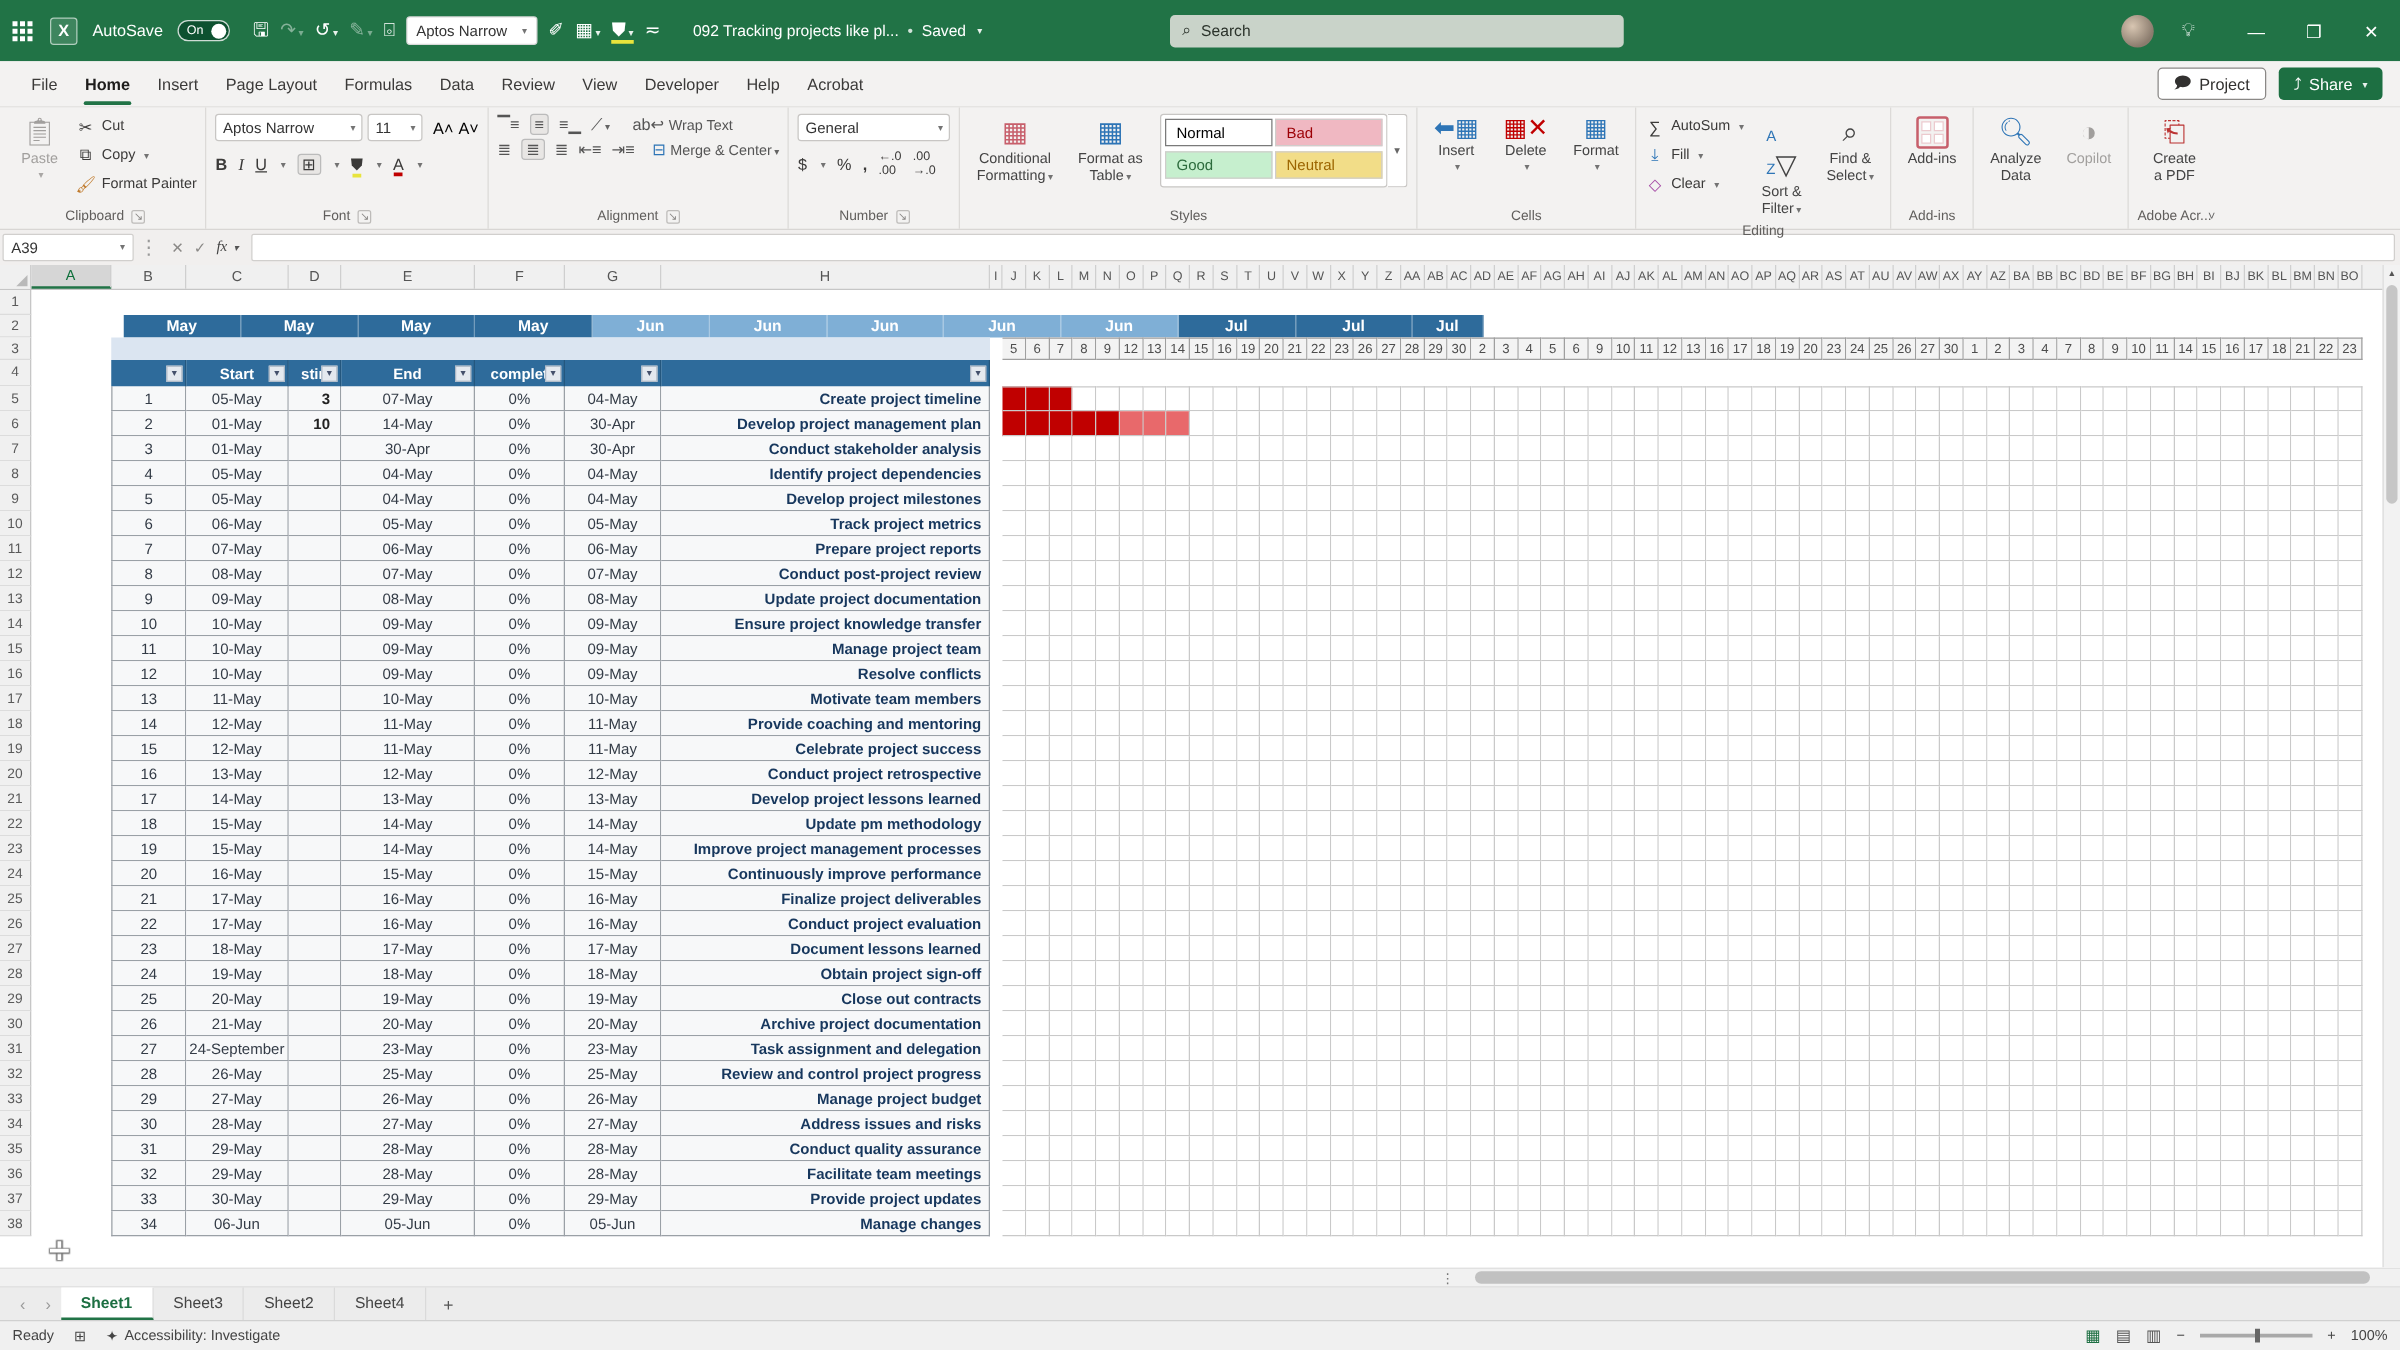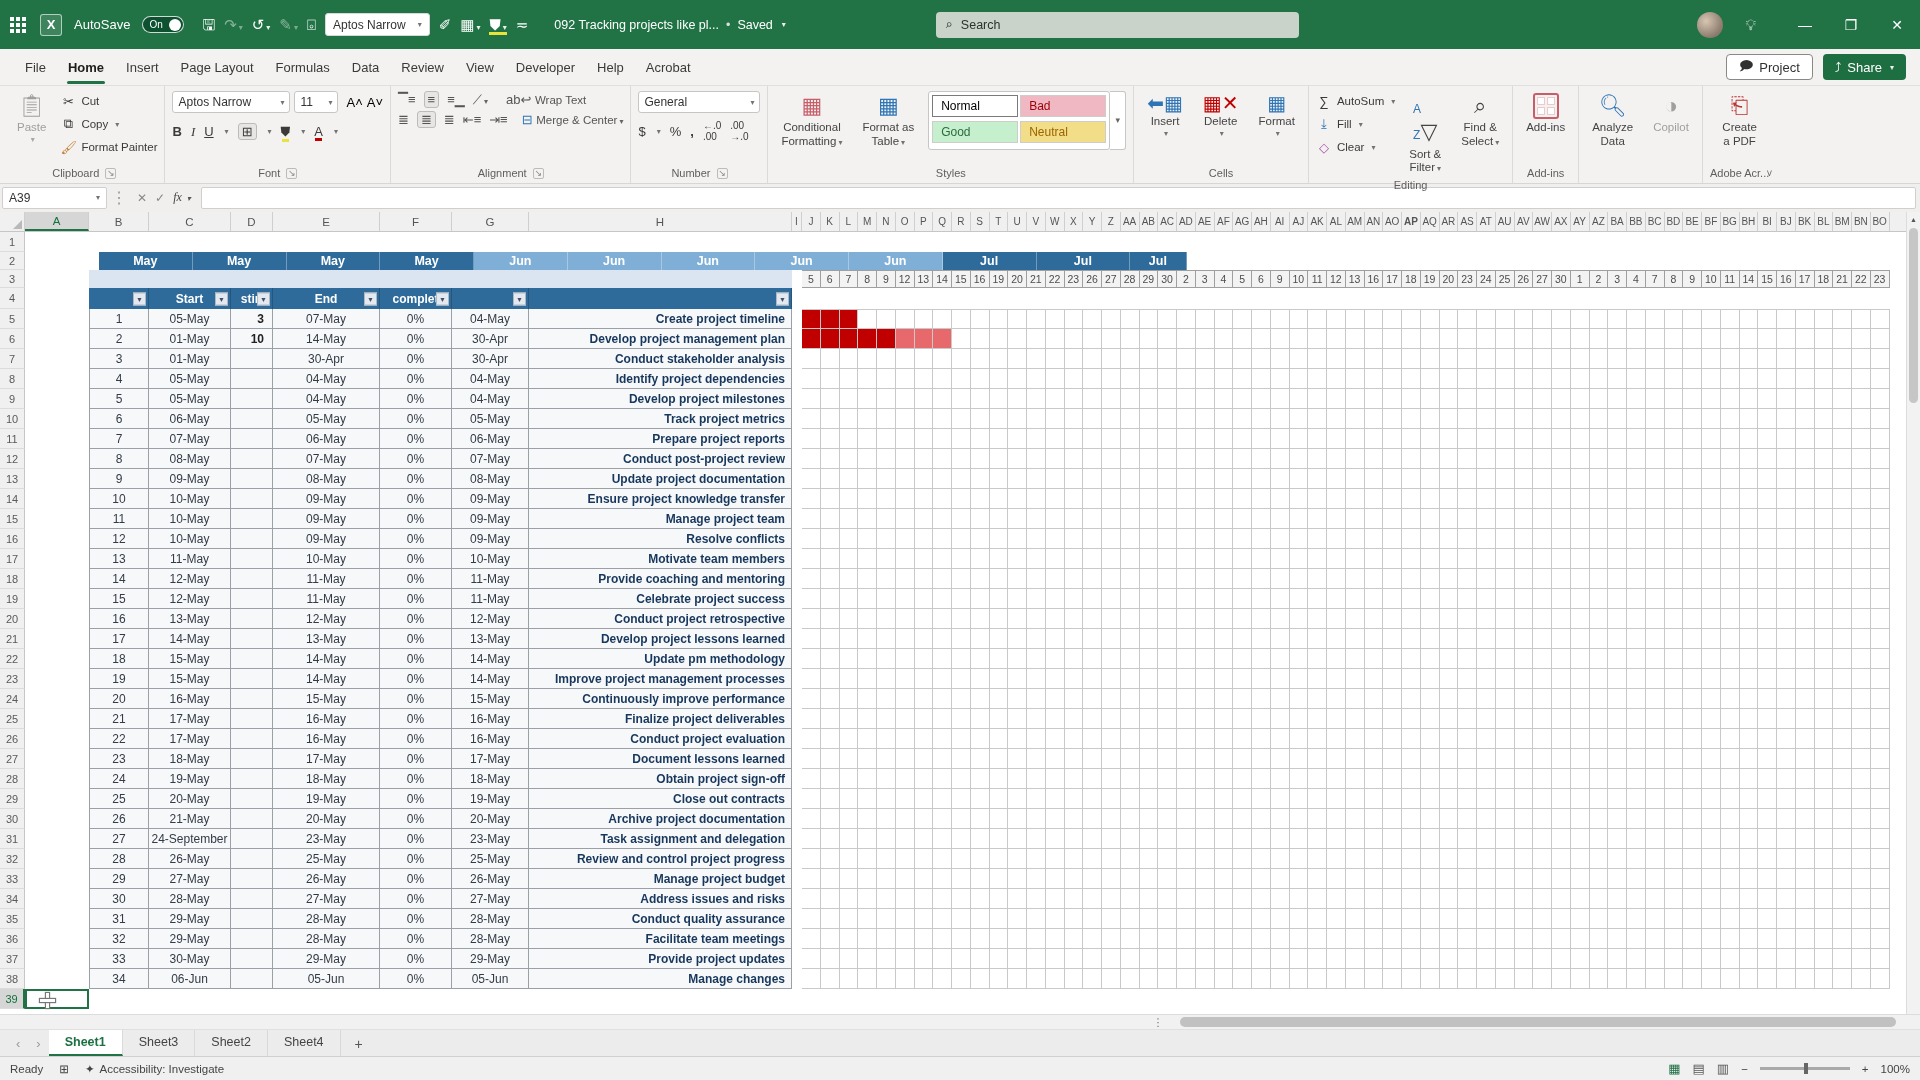--- a/index.html
+++ b/index.html
@@ -500,21 +500,21 @@
         <div class="hc" style="width: 18.75px; font-size: 10px;">AF</div>
         <div class="hc" style="width: 18.75px; font-size: 10px;">AG</div>
         <div class="hc" style="width: 18.75px; font-size: 10px;">AH</div>
         <div class="hc" style="width: 18.75px; font-size: 10px;">AI</div>
         <div class="hc" style="width: 18.75px; font-size: 10px;">AJ</div>
         <div class="hc" style="width: 18.75px; font-size: 10px;">AK</div>
         <div class="hc" style="width: 18.75px; font-size: 10px;">AL</div>
         <div class="hc" style="width: 18.75px; font-size: 10px;">AM</div>
         <div class="hc" style="width: 18.75px; font-size: 10px;">AN</div>
         <div class="hc" style="width: 18.75px; font-size: 10px;">AO</div>
-        <div class="hc" style="width: 18.75px; font-size: 10px; font-weight: bold;">AP</div>
+        <div class="hc" style="width: 18.75px; font-size: 10px;">AP</div>
         <div class="hc" style="width: 18.75px; font-size: 10px;">AQ</div>
         <div class="hc" style="width: 18.75px; font-size: 10px;">AR</div>
         <div class="hc" style="width: 18.75px; font-size: 10px;">AS</div>
         <div class="hc" style="width: 18.75px; font-size: 10px;">AT</div>
         <div class="hc" style="width: 18.75px; font-size: 10px;">AU</div>
         <div class="hc" style="width: 18.75px; font-size: 10px;">AV</div>
         <div class="hc" style="width: 18.75px; font-size: 10px;">AW</div>
         <div class="hc" style="width: 18.75px; font-size: 10px;">AX</div>
         <div class="hc" style="width: 18.75px; font-size: 10px;">AY</div>
         <div class="hc" style="width: 18.75px; font-size: 10px;">AZ</div>
@@ -3022,24 +3022,20 @@
           <div class="gc" style="width: 18.75px;"></div>
           <div class="gc" style="width: 18.75px;"></div>
           <div class="gc" style="width: 18.75px;"></div>
           <div class="gc" style="width: 18.75px;"></div>
           <div class="gc" style="width: 18.75px;"></div>
           <div class="gc" style="width: 18.75px;"></div>
           <div class="gc" style="width: 18.75px;"></div>
           <div class="gc" style="width: 18.75px;"></div>
           <div class="gc" style="width: 18.75px;"></div>
         </div>
-        <div class="row" style="height: 20px;">
-          <div class="rh sel">39</div>
-          <div class="cell selcell" style="width: 64px;"></div>
-        </div>
       </div>
     <div class="vscroll">
       <div class="up">▲</div>
       <div class="vthumb"></div>
     </div>
     <div class="crosscur"></div>
   </div>
 
   <div class="hscroll">
     <div class="hs-spacer"></div>

